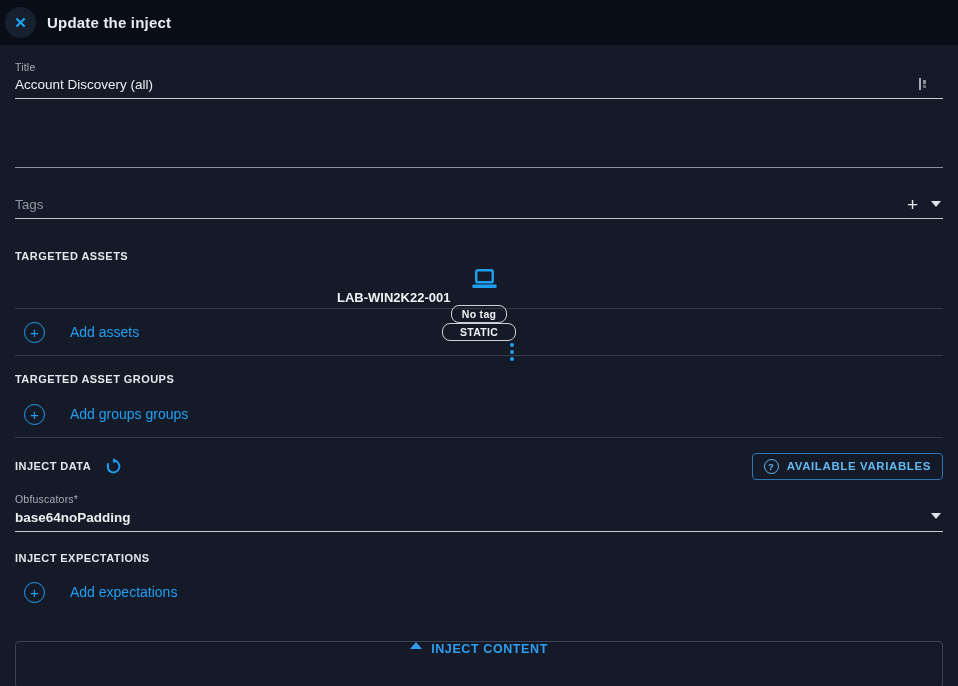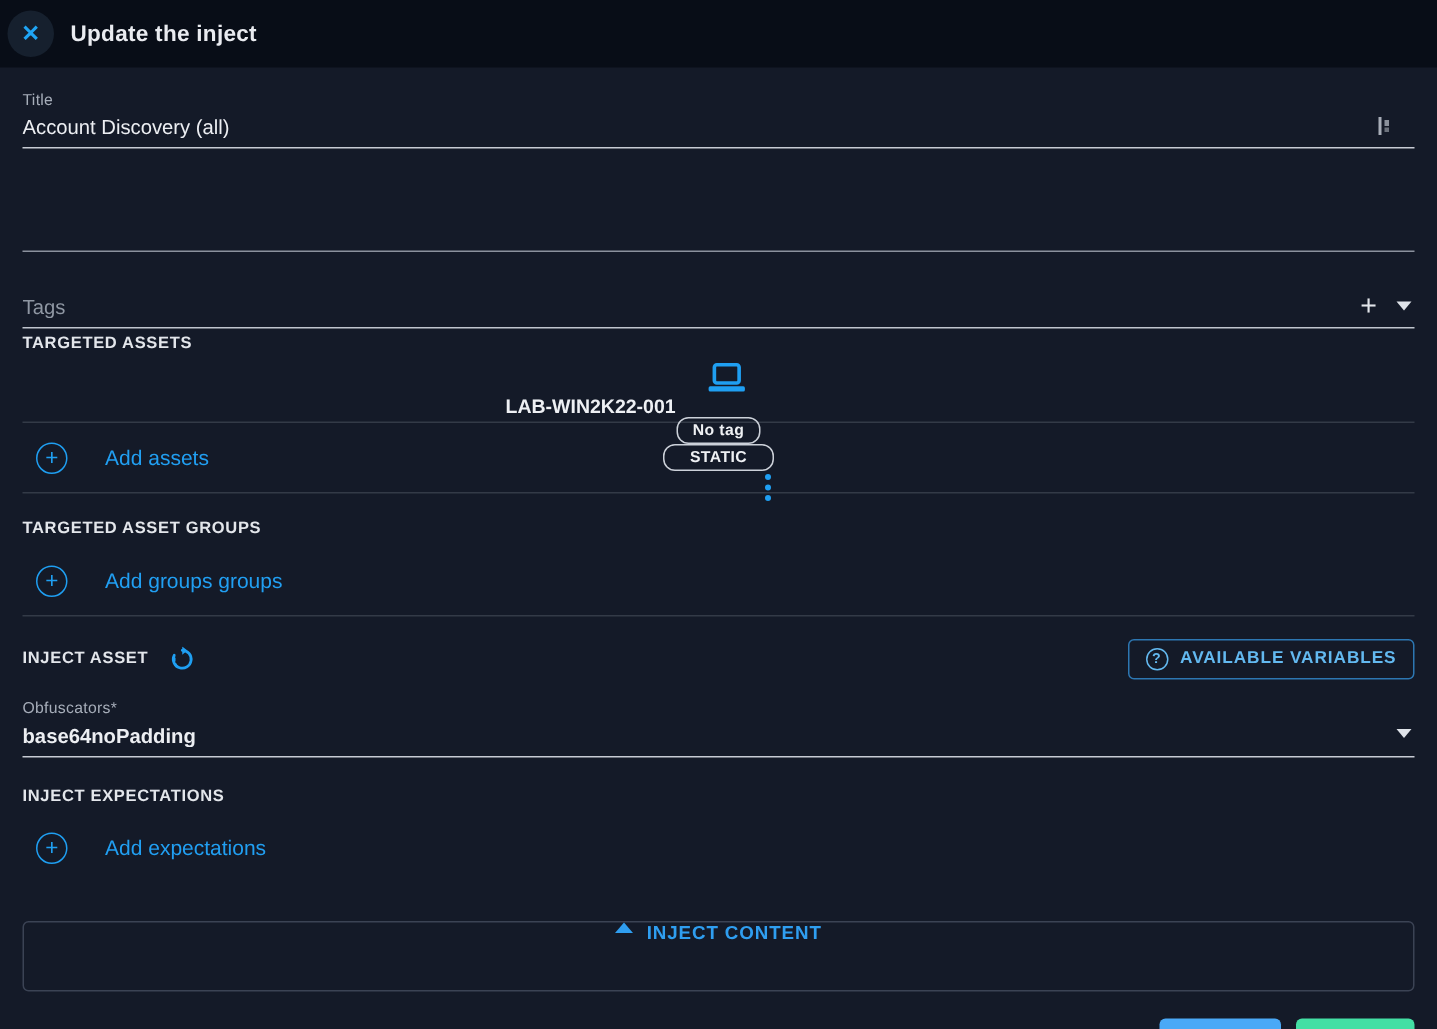--- a/index.html
+++ b/index.html
@@ -62,21 +62,21 @@
   .caret-down {
     width: 0; height: 0; border-left: 5px solid transparent; border-right: 5px solid transparent;
     border-top: 6px solid #dfe3e9; display: inline-block;
   }
   .tags-caret { position: absolute; right: 2px; bottom: 8px; background: none; border: none; cursor: pointer; }
 
   .section-header {
     font-size: 11px; font-weight: 700; color: #e3e6eb;
     letter-spacing: .45px;
   }
-  .sec-assets { margin-top: 4px; }
+  .sec-assets { margin-top: 31px; }
   .sec-groups { margin-top: 17px; }
   .sec-expect { margin-top: 20px; }
 
   .asset-row {
     display: flex; align-items: center;
     height: 41px; margin-top: 6px;
     border-bottom: 1px solid #333a47;
     flex-direction: column;
   }
   .asset-icon { margin-left: 10px; line-height: 0; }
@@ -225,21 +225,21 @@
     <div class="section-header sec-groups">TARGETED ASSET GROUPS</div>
 
     <div class="add-row groups-add">
       <span class="circle-plus">
         <span>+</span>
       </span>
       <span class="add-label">Add groups groups</span>
     </div>
 
     <div class="inject-data-row">
-      <span class="section-header">INJECT ASSET</span>
+      <span class="section-header">INJECT DATA</span>
       <span class="refresh-icon">
         <svg width="17" height="17" viewBox="0 0 20 20">
           <path d="M10 3 a 7 7 0 1 1 -6.3 3.9" fill="none" stroke="#1f9ff2" stroke-width="2.2" stroke-linecap="round"></path>
           <path d="M3.7 9.5 a 7 7 0 0 0 2 6" fill="none" stroke="#1f9ff2" stroke-width="2.2" stroke-linecap="round" stroke-dasharray="1.6 3"></path>
           <path d="M10 0 L14 3.2 L10 6.4 Z" fill="#1f9ff2"></path>
         </svg>
       </span>
       <button class="vars-btn">
         <span class="help-circle">
           <span>?</span>

